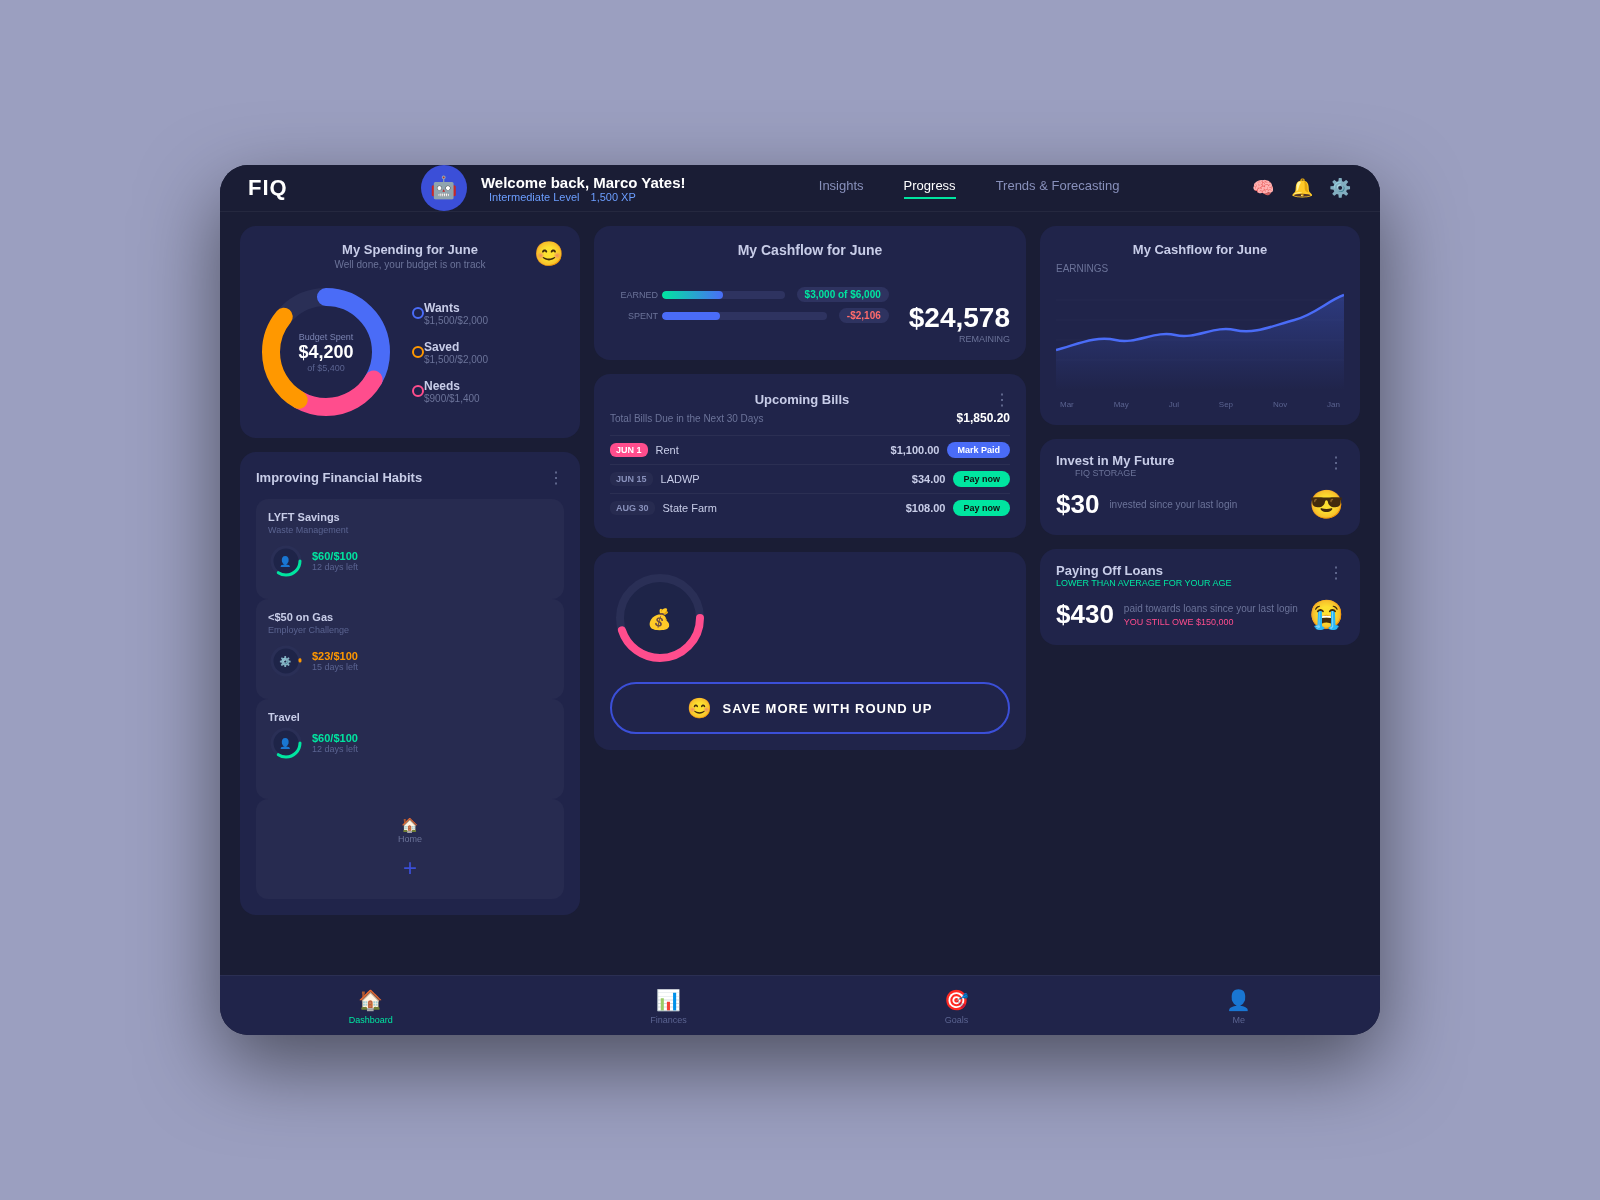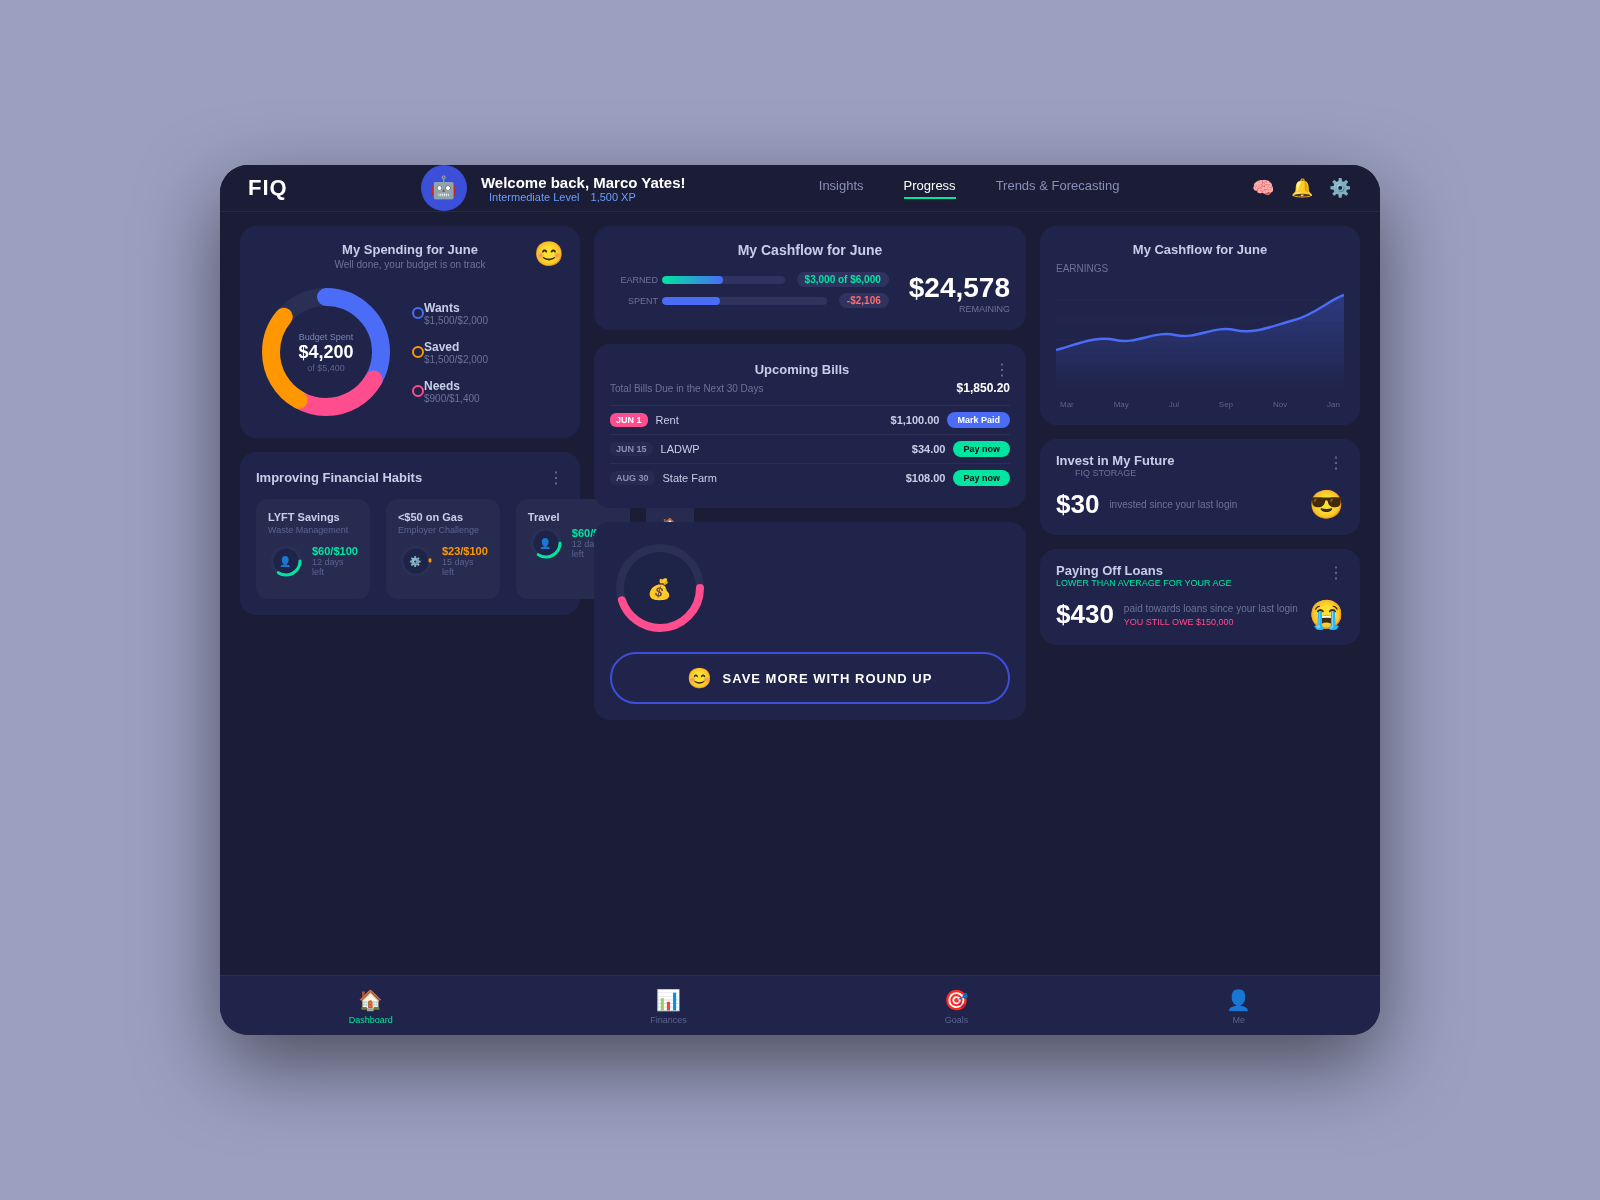--- a/index.html
+++ b/index.html
@@ -209,22 +209,22 @@
       font-size: 13px;
       font-weight: 600;
     }
     .three-dots {
       color: #6b7399;
       font-size: 16px;
       cursor: pointer;
     }
     .habits-grid {
       display: grid;
-      grid-template-columns: 1fr 1fr 1fr 1fr;
-      gap: 16px;
+      grid-template-columns: 1fr;
+      gap: 0;
     }
     .habit-item {
       background: #272b50;
       border-radius: 12px;
       padding: 12px;
       min-height: 100px;
     }
     .habit-item.add {
       display: flex;
       align-items: center;
@@ -748,21 +748,21 @@
               <span class="cf-badge" style="color:#00e5a0; margin-left:8px;">$3,000 of $6,000</span>
             </div>
             <div class="cashflow-row">
               <span class="cf-label">SPENT</span>
               <div class="cf-bar-wrap">
                 <div class="cf-bar" style="width:35%; background: #4a6cf7;"></div>
               </div>
               <span class="cf-badge" style="color:#ff6b6b; margin-left:8px;">-$2,106</span>
             </div>
           </div>
-          <div class="cf-right" style="margin-left:20px;">
+          <div class="cf-right" style="margin-left:20px;margin-top:30px;">
             <div class="cf-big">$24,578</div>
             <div class="cf-remaining">REMAINING</div>
           </div>
         </div>
       </div>
 
       <div class="card bills-card">
         <div class="bills-header">
           <div class="bills-title">Upcoming Bills</div>
           <div class="three-dots">⋮</div>

